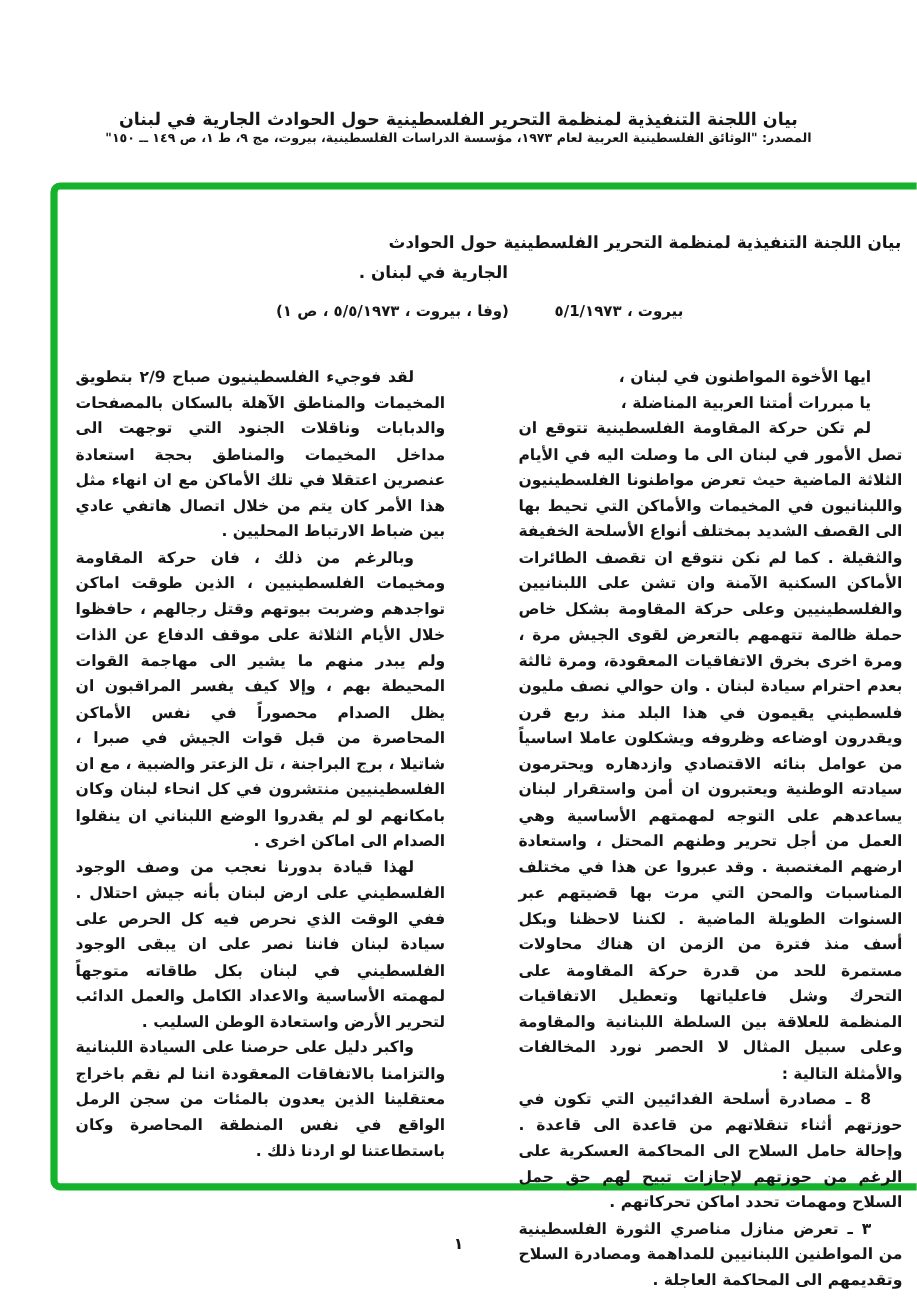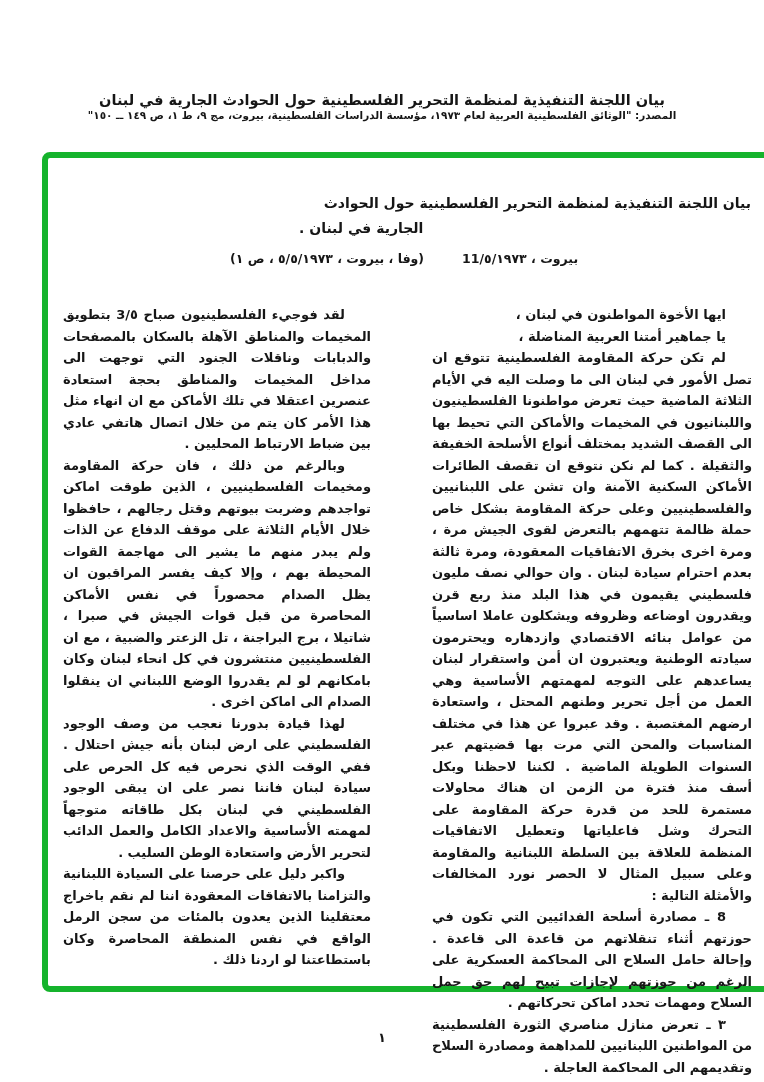--- a/index.html
+++ b/index.html
@@ -77,33 +77,33 @@
   <div class="source-line">المصدر: "الوثائق الفلسطينية العربية لعام ١٩٧٣، مؤسسة الدراسات الفلسطينية، بيروت، مج ٩، ط ١، ص ١٤٩ ــ ١٥٠"</div>
 
   <div class="green-box">
 
     <div class="doc-title">
       <span class="line1">بيان اللجنة التنفيذية لمنظمة التحرير الفلسطينية حول الحوادث</span>
       <span class="line2">الجارية في لبنان .</span>
     </div>
 
     <div class="dateline">
-      <span>بيروت ، 11/٥/١٩٧٣</span><span class="gap"></span><span>(وفا ، بيروت ، ٥/٥/١٩٧٣ ، ص ١)</span>
+      <span>بيروت ، ٥/1/١٩٧٣</span><span class="gap"></span><span>(وفا ، بيروت ، ٥/٥/١٩٧٣ ، ص ١)</span>
     </div>
 
     <div class="col col-right">
       <p>ايها الأخوة المواطنون في لبنان ،</p>
-      <p>يا جماهير أمتنا العربية المناضلة ،</p>
+      <p>يا مبررات أمتنا العربية المناضلة ،</p>
       <p>لم تكن حركة المقاومة الفلسطينية تتوقع ان تصل الأمور في لبنان الى ما وصلت اليه في الأيام الثلاثة الماضية حيث تعرض مواطنونا الفلسطينيون واللبنانيون في المخيمات والأماكن التي تحيط بها الى القصف الشديد بمختلف أنواع الأسلحة الخفيفة والثقيلة . كما لم نكن نتوقع ان تقصف الطائرات الأماكن السكنية الآمنة وان تشن على اللبنانيين والفلسطينيين وعلى حركة المقاومة بشكل خاص حملة ظالمة تتهمهم بالتعرض لقوى الجيش مرة ، ومرة اخرى بخرق الاتفاقيات المعقودة، ومرة ثالثة بعدم احترام سيادة لبنان . وان حوالي نصف مليون فلسطيني يقيمون في هذا البلد منذ ربع قرن ويقدرون اوضاعه وظروفه ويشكلون عاملا اساسياً من عوامل بنائه الاقتصادي وازدهاره ويحترمون سيادته الوطنية ويعتبرون ان أمن واستقرار لبنان يساعدهم على التوجه لمهمتهم الأساسية وهي العمل من أجل تحرير وطنهم المحتل ، واستعادة ارضهم المغتصبة . وقد عبروا عن هذا في مختلف المناسبات والمحن التي مرت بها قضيتهم عبر السنوات الطويلة الماضية . لكننا لاحظنا وبكل أسف منذ فترة من الزمن ان هناك محاولات مستمرة للحد من قدرة حركة المقاومة على التحرك وشل فاعلياتها وتعطيل الاتفاقيات المنظمة للعلاقة بين السلطة اللبنانية والمقاومة وعلى سبيل المثال لا الحصر نورد المخالفات والأمثلة التالية :</p>
       <p>8 ـ مصادرة أسلحة الفدائيين التي تكون في حوزتهم أثناء تنقلاتهم من قاعدة الى قاعدة . وإحالة حامل السلاح الى المحاكمة العسكرية على الرغم من حوزتهم لإجازات تبيح لهم حق حمل السلاح ومهمات تحدد اماكن تحركاتهم .</p>
       <p>٣ ـ تعرض منازل مناصري الثورة الفلسطينية من المواطنين اللبنانيين للمداهمة ومصادرة السلاح وتقديمهم الى المحاكمة العاجلة .</p>
     </div>
 
     <div class="col col-left">
-      <p>لقد فوجيء الفلسطينيون صباح 3/٥ بتطويق المخيمات والمناطق الآهلة بالسكان بالمصفحات والدبابات وناقلات الجنود التي توجهت الى مداخل المخيمات والمناطق بحجة استعادة عنصرين اعتقلا في تلك الأماكن مع ان انهاء مثل هذا الأمر كان يتم من خلال اتصال هاتفي عادي بين ضباط الارتباط المحليين .</p>
+      <p>لقد فوجيء الفلسطينيون صباح ٢/9 بتطويق المخيمات والمناطق الآهلة بالسكان بالمصفحات والدبابات وناقلات الجنود التي توجهت الى مداخل المخيمات والمناطق بحجة استعادة عنصرين اعتقلا في تلك الأماكن مع ان انهاء مثل هذا الأمر كان يتم من خلال اتصال هاتفي عادي بين ضباط الارتباط المحليين .</p>
       <p>وبالرغم من ذلك ، فان حركة المقاومة ومخيمات الفلسطينيين ، الذين طوقت اماكن تواجدهم وضربت بيوتهم وقتل رجالهم ، حافظوا خلال الأيام الثلاثة على موقف الدفاع عن الذات ولم يبدر منهم ما يشير الى مهاجمة القوات المحيطة بهم ، وإلا كيف يفسر المراقبون ان يظل الصدام محصوراً في نفس الأماكن المحاصرة من قبل قوات الجيش في صبرا ، شاتيلا ، برج البراجنة ، تل الزعتر والضبية ، مع ان الفلسطينيين منتشرون في كل انحاء لبنان وكان بامكانهم لو لم يقدروا الوضع اللبناني ان ينقلوا الصدام الى اماكن اخرى .</p>
       <p>لهذا قيادة بدورنا نعجب من وصف الوجود الفلسطيني على ارض لبنان بأنه جيش احتلال . ففي الوقت الذي نحرص فيه كل الحرص على سيادة لبنان فاننا نصر على ان يبقى الوجود الفلسطيني في لبنان بكل طاقاته متوجهاً لمهمته الأساسية والاعداد الكامل والعمل الدائب لتحرير الأرض واستعادة الوطن السليب .</p>
       <p>واكبر دليل على حرصنا على السيادة اللبنانية والتزامنا بالاتفاقات المعقودة اننا لم نقم باخراج معتقلينا الذين يعدون بالمئات من سجن الرمل الواقع في نفس المنطقة المحاصرة وكان باستطاعتنا لو اردنا ذلك .</p>
 
     </div>
 
   </div>
 
   <div class="page-number">١</div>
 

